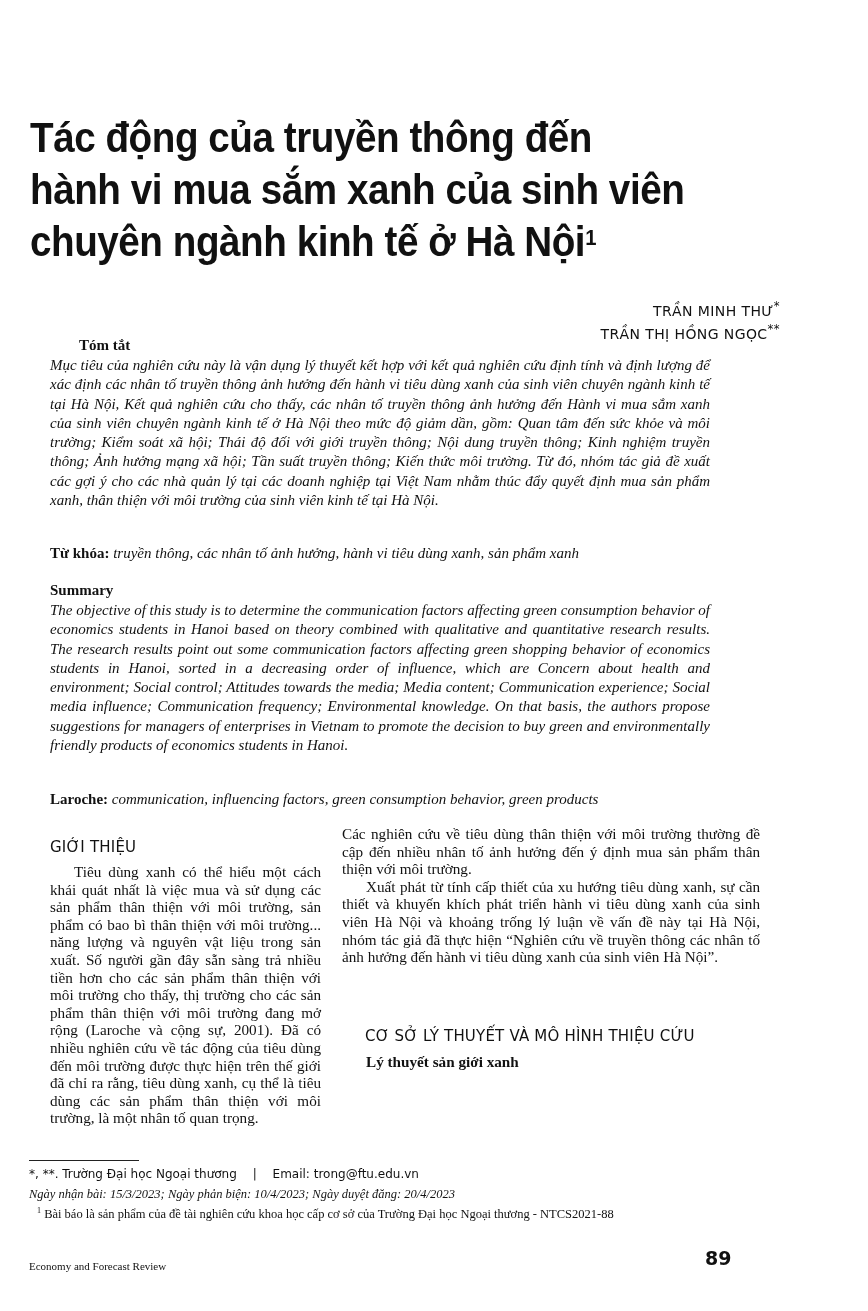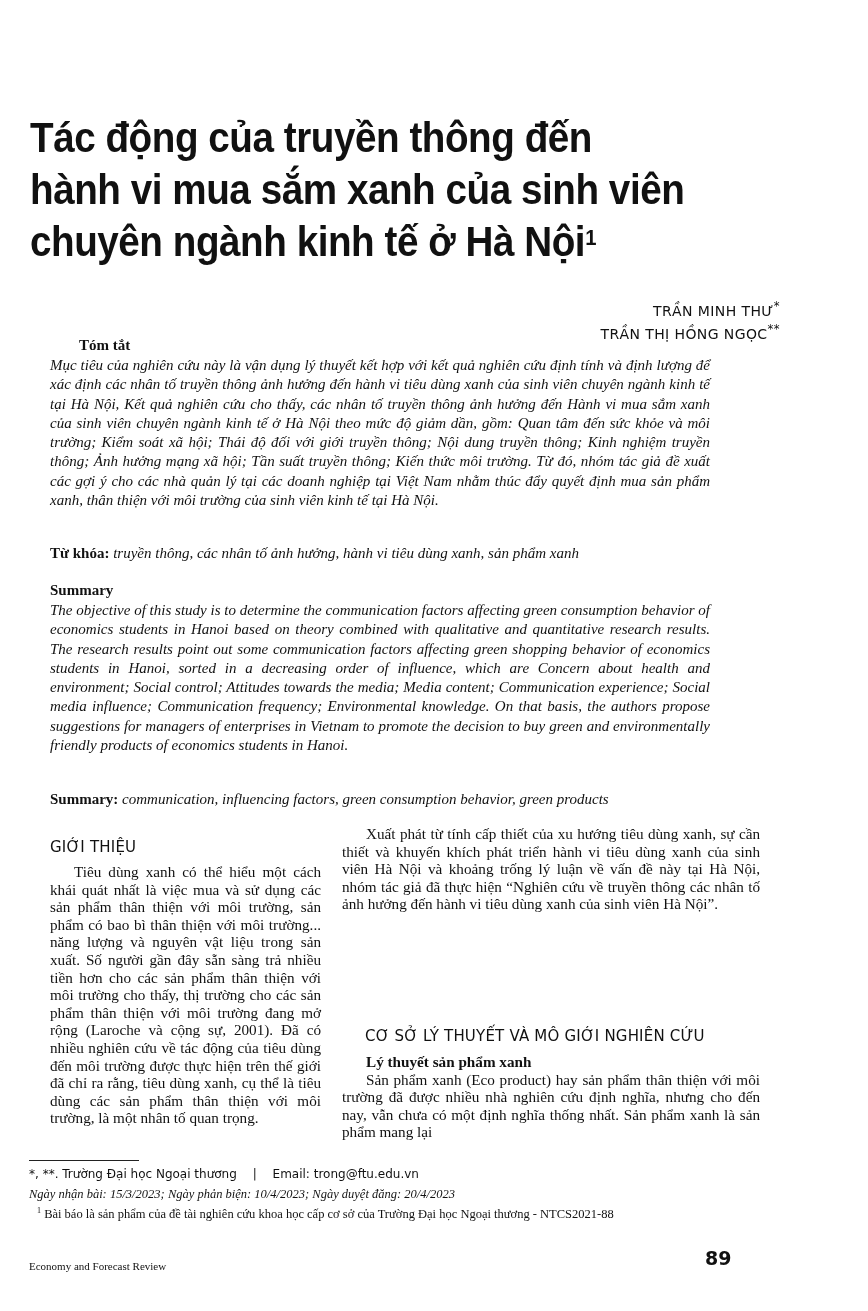--- a/index.html
+++ b/index.html
@@ -74,39 +74,39 @@
 
 <div class="abs serif kw-vi">
   <b>Từ khóa:</b>
   <i>truyền thông, các nhân tố ảnh hưởng, hành vi tiêu dùng xanh, sản phẩm xanh</i>
 </div>
 
 <div class="abs serif sum-head">Summary</div>
 <div class="abs serif sum-body">The objective of this study is to determine the communication factors affecting green consumption behavior of economics students in Hanoi based on theory combined with qualitative and quantitative research results. The research results point out some communication factors affecting green shopping behavior of economics students in Hanoi, sorted in a decreasing order of influence, which are Concern about health and environment; Social control; Attitudes towards the media; Media content; Communication experience; Social media influence; Communication frequency; Environmental knowledge. On that basis, the authors propose suggestions for managers of enterprises in Vietnam to promote the decision to buy green and environmentally friendly products of economics students in Hanoi.</div>
 
 <div class="abs serif kw-en">
-  <b>Summary:</b>
+  <b>Laroche:</b>
   <i>communication, influencing factors, green consumption behavior, green products</i>
 </div>
 
 <div class="abs sec-head sec1">GIỚI THIỆU</div>
 
 <div class="abs col col-left">
   <p class="indent">Tiêu dùng xanh có thể hiểu một cách khái quát nhất là việc mua và sử dụng các sản phẩm thân thiện với môi trường, sản phẩm có bao bì thân thiện với môi trường... năng lượng và nguyên vật liệu trong sản xuất. Số người gần đây sẵn sàng trả nhiều tiền hơn cho các sản phẩm thân thiện với môi trường cho thấy, thị trường cho các sản phẩm thân thiện với môi trường đang mở rộng (Laroche và cộng sự, 2001). Đã có nhiều nghiên cứu về tác động của tiêu dùng đến môi trường được thực hiện trên thế giới đã chỉ ra rằng, tiêu dùng xanh, cụ thể là tiêu dùng các sản phẩm thân thiện với môi trường, là một nhân tố quan trọng.</p>
 </div>
 
 <div class="abs col col-right-a">
+  <p>Các nghiên cứu về tiêu dùng thân thiện với môi trường thường đề cập đến nhiều nhân tố ảnh hưởng đến ý định mua sản phẩm thân thiện với môi trường.</p>
   <p class="indent">Xuất phát từ tính cấp thiết của xu hướng tiêu dùng xanh, sự cần thiết và khuyến khích phát triển hành vi tiêu dùng xanh của sinh viên Hà Nội và khoảng trống lý luận về vấn đề này tại Hà Nội, nhóm tác giả đã thực hiện “Nghiên cứu về truyền thông các nhân tố ảnh hưởng đến hành vi tiêu dùng xanh của sinh viên Hà Nội”.</p>
 </div>
 
-<div class="abs sec-head sec2">CƠ SỞ LÝ THUYẾT VÀ MÔ GIỚI NGHIÊN CỨU</div>
+<div class="abs sec-head sec2">CƠ SỞ LÝ THUYẾT VÀ MÔ HÌNH THIỆU CỨU</div>
 
 <div class="abs col col-right-b">
-  <p class="sub-head">Lý thuyết sản phẩm xanh</p>
-  <p class="indent">Sản phẩm xanh (Eco product) hay sản phẩm thân thiện với môi trường đã được nhiều nhà nghiên cứu định nghĩa, nhưng cho đến nay, vẫn chưa có một định nghĩa thống nhất. Sản phẩm xanh là sản phẩm mang lại</p>
+  <p class="sub-head">Lý thuyết sản giới xanh</p>
 </div>
 
 <div class="abs rule"></div>
 
 <div class="abs fn1">
   <span>*, **.</span>
   <span>Trường Đại học Ngoại thương</span>
   <span class="sep">|</span>
   <span>Email: trong@ftu.edu.vn</span>
 </div>

